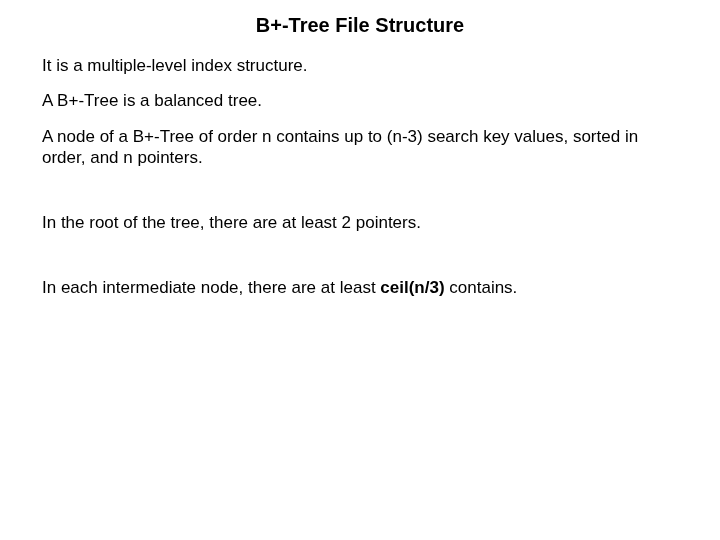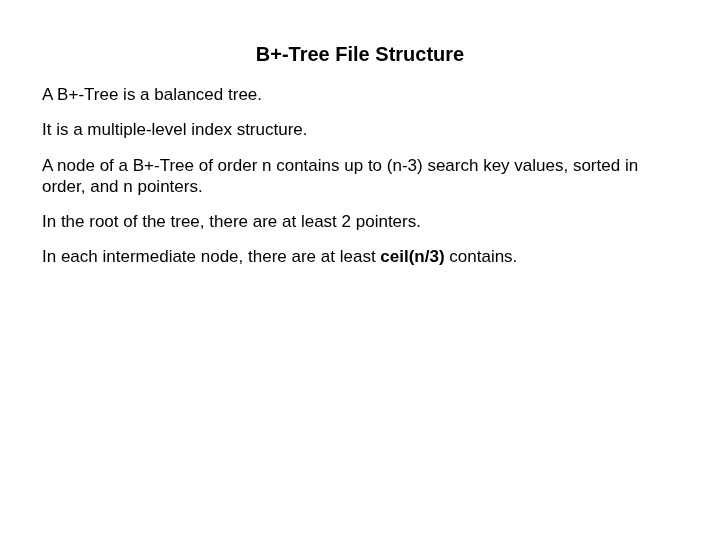--- a/index.html
+++ b/index.html
@@ -5,36 +5,36 @@
   html, body {
     margin: 0;
     padding: 0;
     width: 720px;
     height: 540px;
     background: #fff;
     font-family: Arial, Helvetica, sans-serif;
     color: #000;
   }
   .page {
-    padding: 37px 42px 0 42px;
+    padding: 8px 42px 0 42px;
     box-sizing: border-box;
   }
   .title {
     text-align: center;
     font-weight: 700;
     font-size: 20px;
     margin: 6px 0 18px 0;
   }
   .para {
     font-size: 17px;
     line-height: 1.25;
     margin: 0 0 14px 0;
   }
   .gap-top { margin-top: 28px; }
-  .gap-top-lg { margin-top: 14px; }
+  .gap-top-lg { margin-top: 44px; }
   .node-row {
     display: flex;
     align-items: stretch;
     margin: 6px 0 0 18px;
     height: 38px;
   }
   .cell {
     border: 1px solid #000;
     background: #bcd4cf;
     display: flex;
@@ -56,23 +56,23 @@
   .w-kn1 { width: 52px; }
   .w-pn  { width: 46px; }
 </style>
 </head>
 <body>
 
 <div class="page">
 
   <div class="title">B+-Tree File Structure</div>
 
+  <p class="para">It is a multiple-level index structure.</p>
+
   <p class="para">A B+-Tree is a balanced tree.</p>
-
-  <p class="para">It is a multiple-level index structure.</p>
 
   <p class="para">A node of a B+-Tree of order n contains up to (n-3) search key values, sorted in order, and n pointers.</p>
 
 
 
 
   <p class="para gap-top-lg">In the root of the tree, there are at least 2 pointers.</p>
 
   <p class="para gap-top-lg">
     <span>In each intermediate node, there are at least </span><b>ceil(n/3)</b><span> contains.</span>

